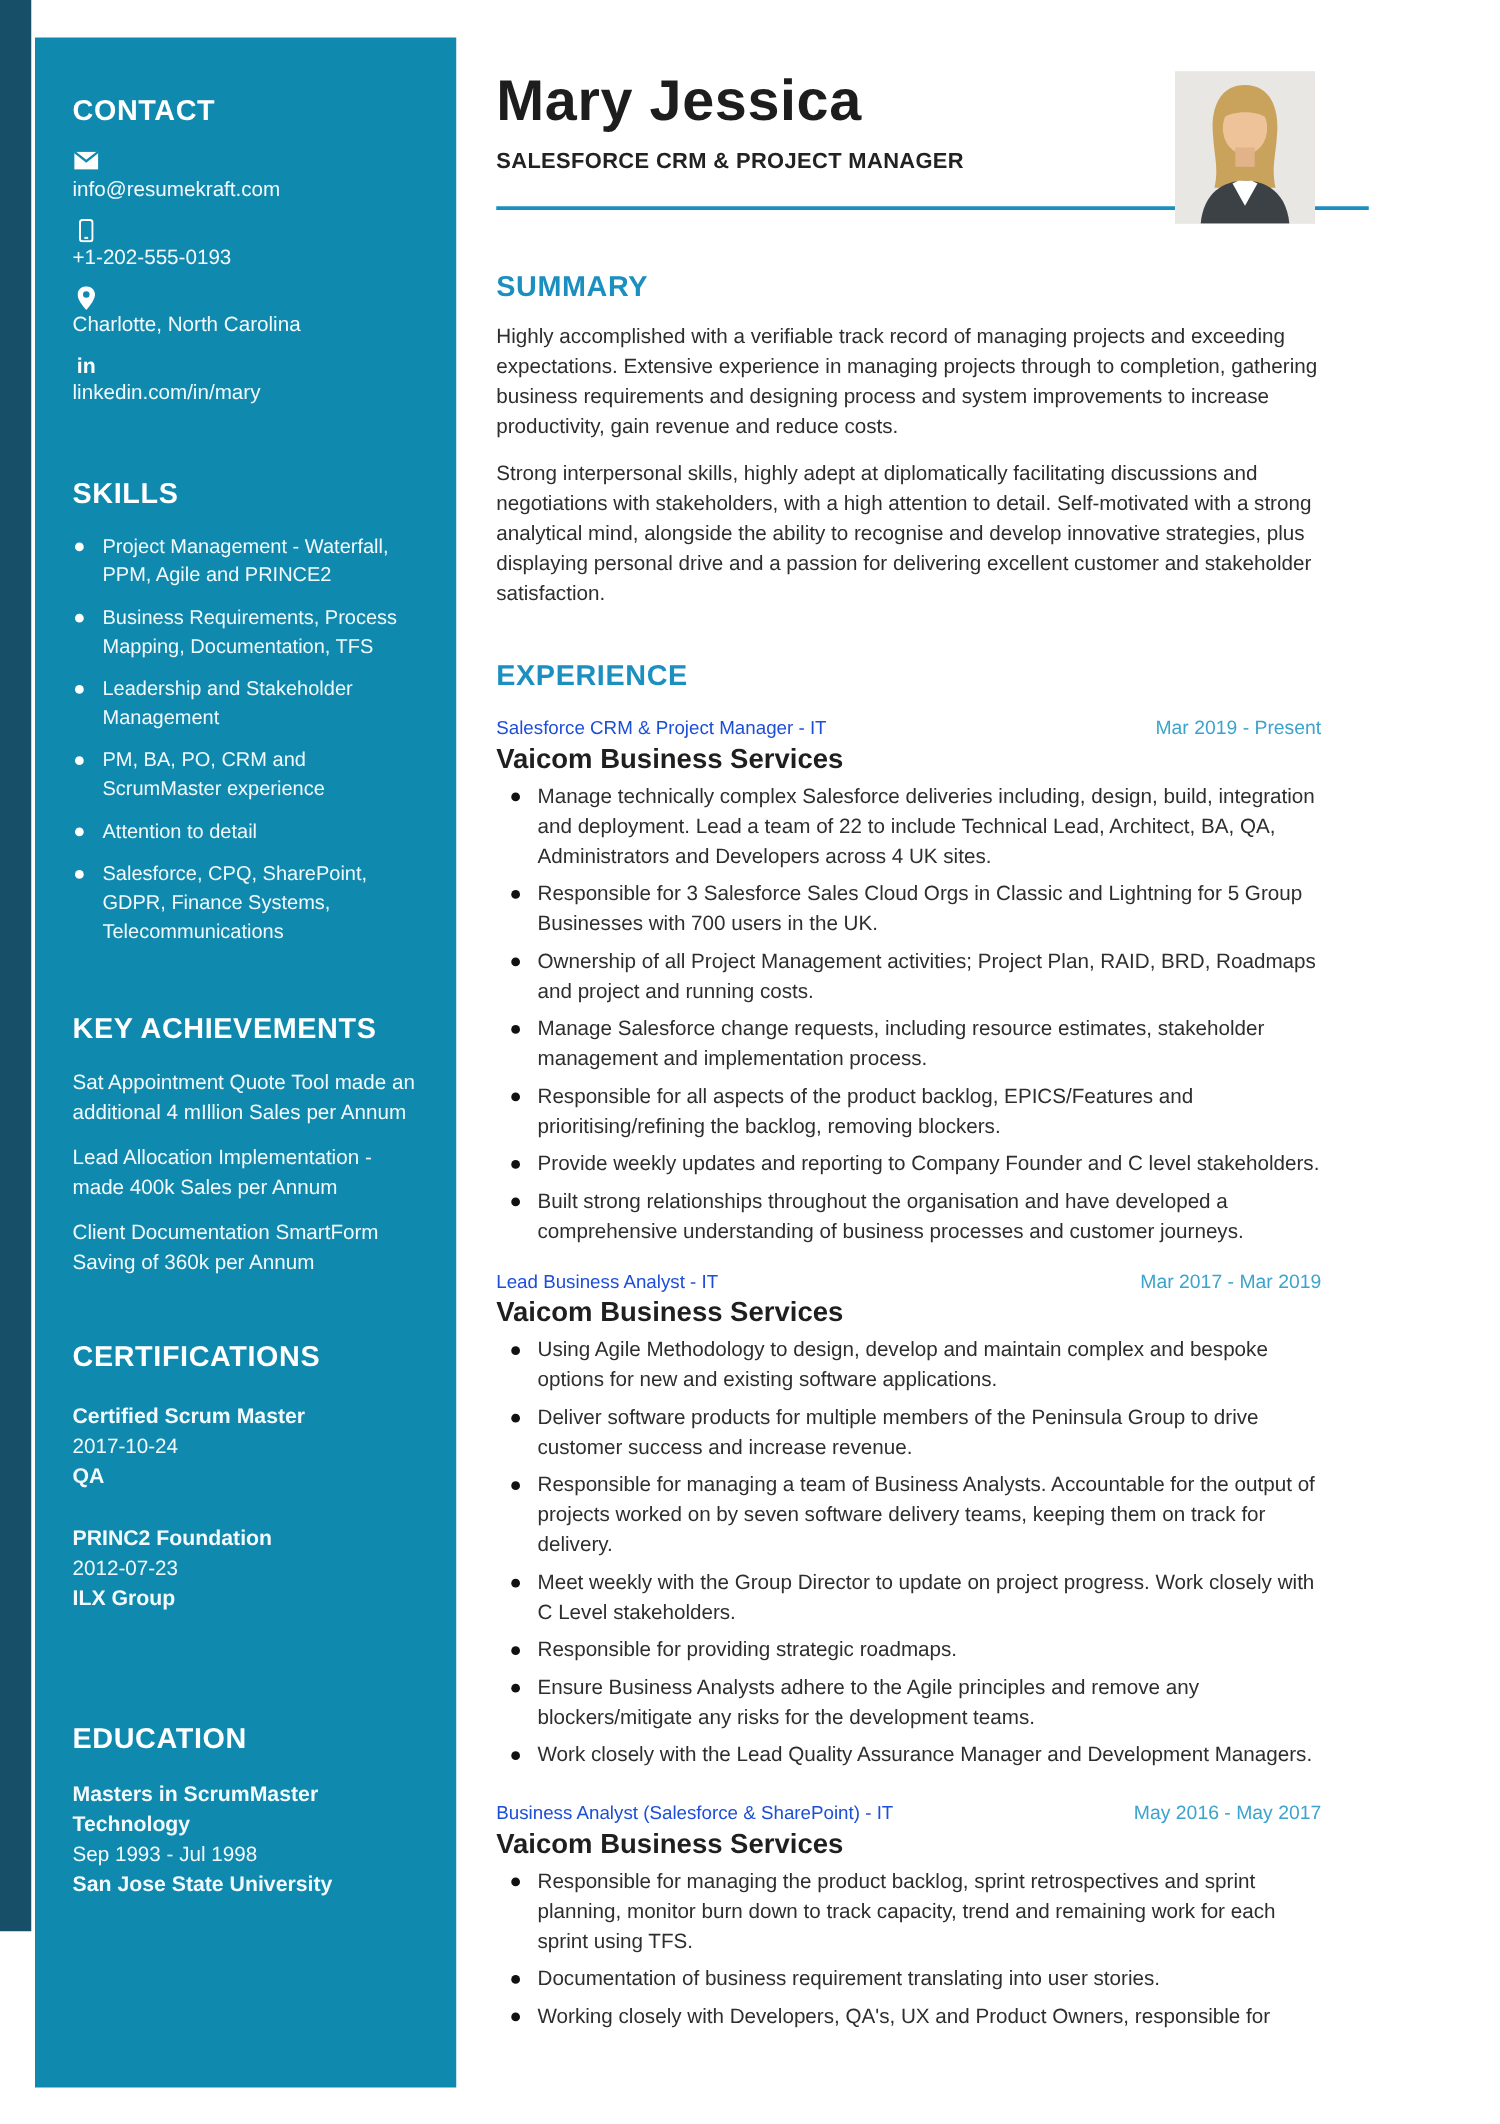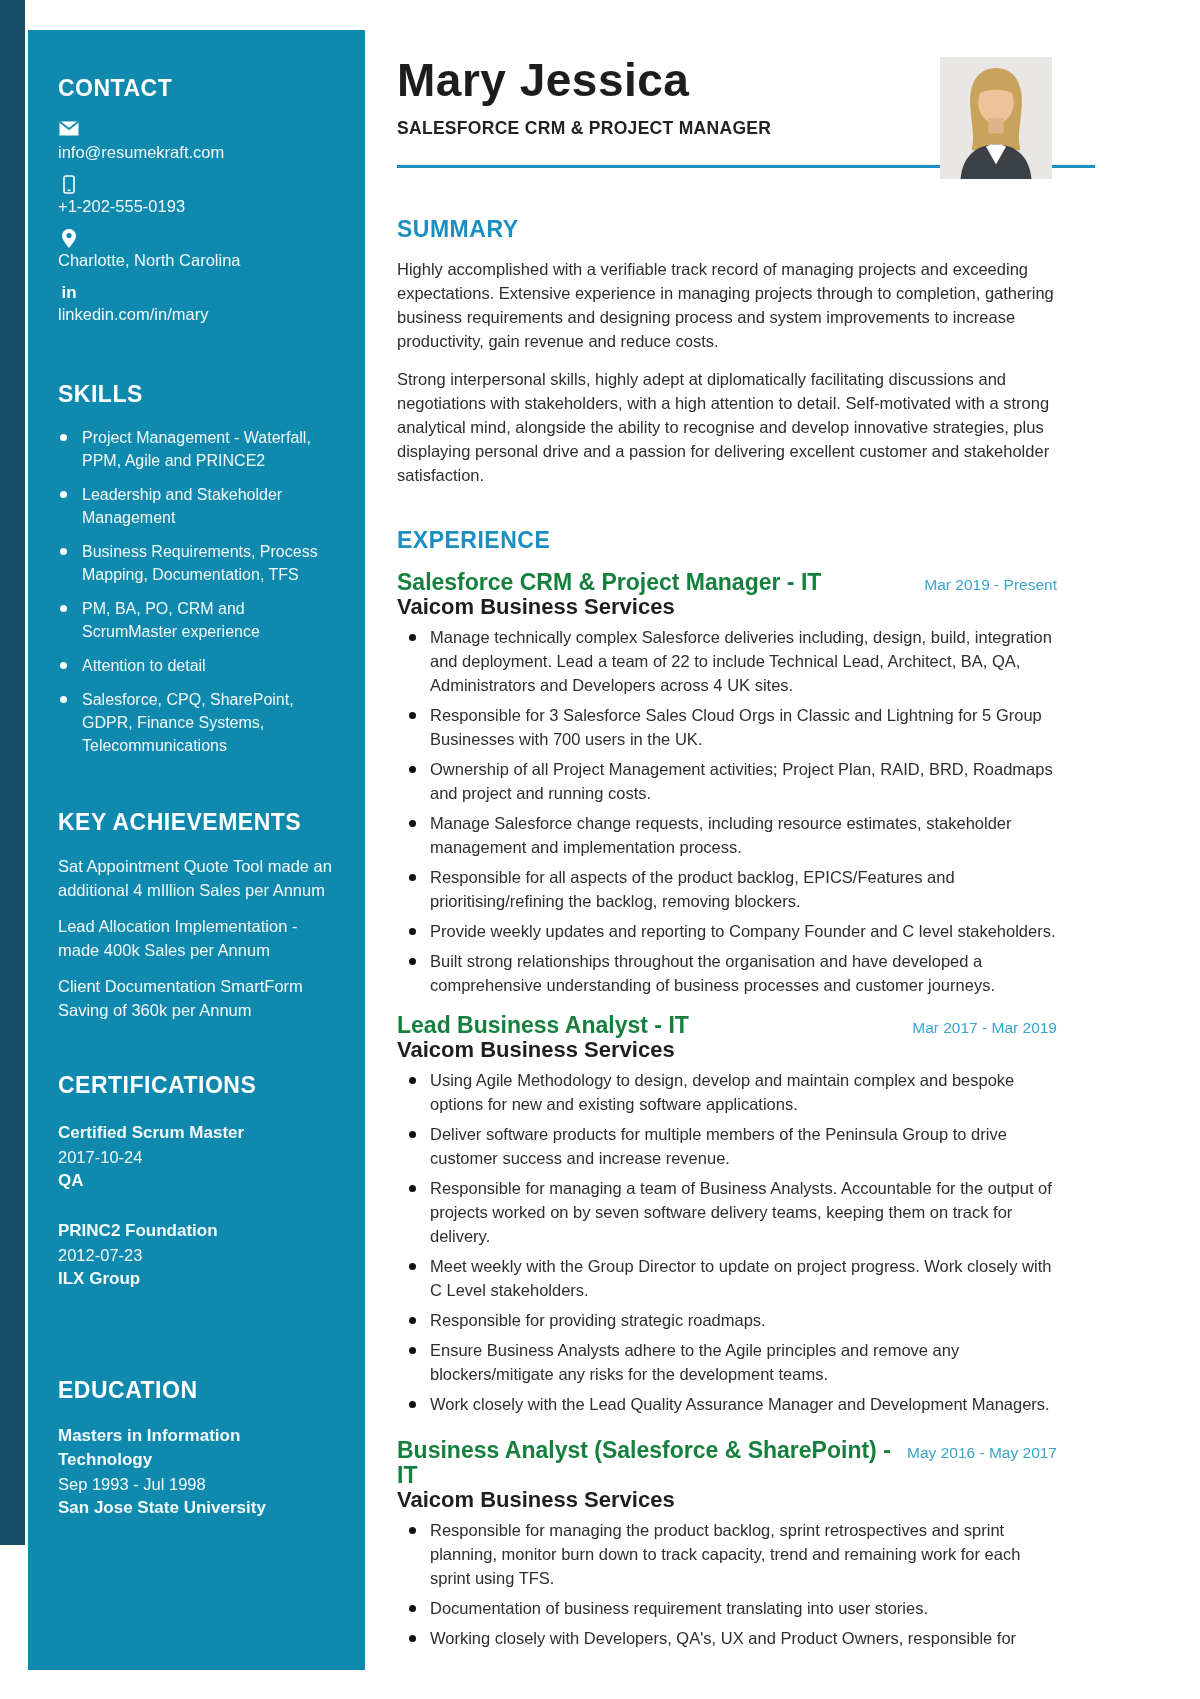--- a/index.html
+++ b/index.html
@@ -42,21 +42,21 @@
   .photo { position:absolute; left:543px; top:2px; width:112px; height:122px; background:#e9e7e3; overflow:hidden; }
   .photo svg { display:block; }
 
   .section-heading { font-size:23px; font-weight:bold; color:#1b8fc0; letter-spacing:0.5px; }
   .summary-section { margin-top:48px; width:660px; }
   .summary-section p { font-size:16.5px; color:#2e2e2e; line-height:24px; margin-top:14px; }
 
   .experience-section { margin-top:40px; width:660px; }
   .job { margin-top:16px; }
   .job-title-row { display:flex; justify-content:space-between; align-items:baseline; }
-  .job-title { font-size:23px; font-weight:bold; color:#15803d; line-height:25px; }
+  .job-title { font-size:15px; font-weight:normal; color:#1d4ed8; line-height:25px; }
   .job-period { font-size:15.5px; color:#3ba3cc; white-space:nowrap; }
   .job-company { font-size:22px; font-weight:bold; color:#1f1f1f; line-height:24px; }
   .job-bullets { list-style:none; margin-top:6px; }
   .job-bullets li { position:relative; padding-left:33px; font-size:16.5px; color:#2e2e2e; line-height:24px; margin-bottom:6px; }
   .job-bullets li::before { content:""; position:absolute; left:12px; top:9px; width:7px; height:7px; border-radius:50%; background:#111; }
 </style>
 </head>
 <body>
 
 <div class="page">
@@ -102,22 +102,22 @@
             <span class="in-glyph">in</span>
           </span>
         <span>linkedin.com/in/mary</span>
       </div>
     </div>
 
     <div class="sb-section" style="margin-top:56px;">
       <div class="sb-heading">SKILLS</div>
       <ul class="skill-list">
         <li>Project Management - Waterfall, PPM, Agile and PRINCE2</li>
+        <li>Business Requirements, Process Mapping, Documentation, TFS</li>
         <li>Leadership and Stakeholder Management</li>
-        <li>Business Requirements, Process Mapping, Documentation, TFS</li>
         <li>PM, BA, PO, CRM and ScrumMaster experience</li>
         <li>Attention to detail</li>
         <li>Salesforce, CPQ, SharePoint, GDPR, Finance Systems, Telecommunications</li>
       </ul>
     </div>
 
     <div class="sb-section" style="margin-top:52px;">
       <div class="sb-heading">KEY ACHIEVEMENTS</div>
       <div class="ach-item">Sat Appointment Quote Tool made an additional 4 mIllion Sales per Annum</div>
       <div class="ach-item">Lead Allocation Implementation - made 400k Sales per Annum</div>
@@ -134,21 +134,21 @@
       <div class="cert-block" style="margin-top:26px;">
         <div class="cert-title">PRINC2 Foundation</div>
         <div class="cert-date">2012-07-23</div>
         <div class="cert-org">ILX Group</div>
       </div>
     </div>
 
     <div class="sb-section" style="margin-top:86px;">
       <div class="sb-heading" style="margin-bottom:20px;">EDUCATION</div>
       <div>
-        <div class="edu-degree">Masters in Information Technology</div>
+        <div class="edu-degree">Masters in ScrumMaster Technology</div>
         <div class="edu-period">Sep 1993 - Jul 1998</div>
         <div class="edu-school">San Jose State University</div>
       </div>
     </div>
   </aside>
 
   <main class="main">
 
     <div class="photo">
       <svg width="112" height="122" viewBox="0 0 100 110">

